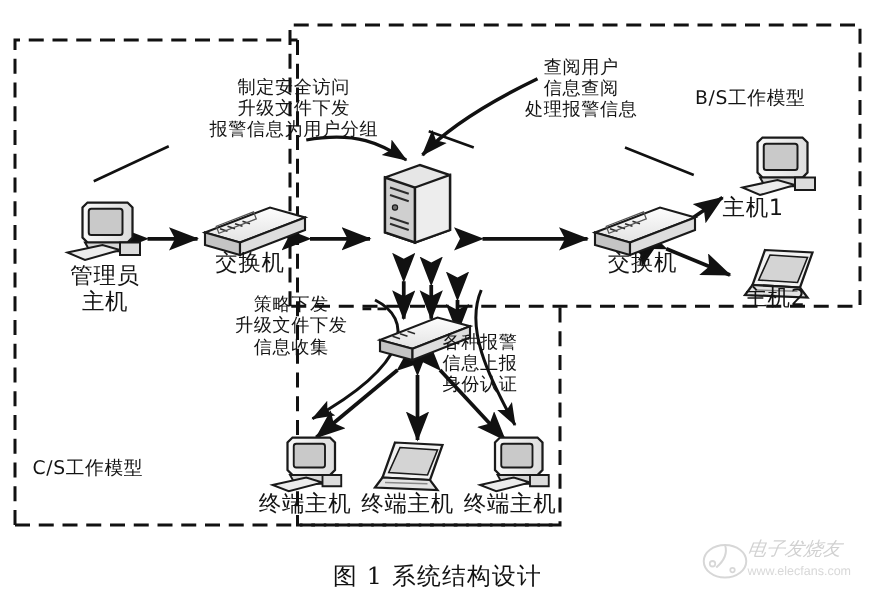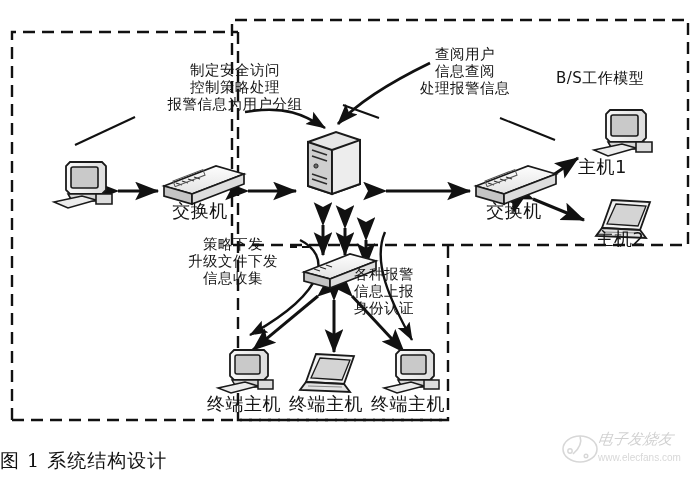--- a/index.html
+++ b/index.html
@@ -39,20 +39,21 @@
     text-align: center;
   }
   .lbl-model {
     font-size: 15px;
   }
   .caption {
     position: absolute;
     left: 0;
     top: 448px;
     width: 700px;
+    text-align: center;
     font-family: "DejaVu Serif", "Liberation Serif", serif;
     font-size: 19px;
     color: #111;
     letter-spacing: 1px;
   }
   .watermark {
     position: absolute;
     left: 560px;
     top: 428px;
     width: 134px;
@@ -259,51 +260,54 @@
       <path d="M18,2 L48,2 L52,6 L52,28 L48,32 L18,32 L14,28 L14,6 Z" fill="url(#gBody)" stroke="#1a1a1a" stroke-width="1.8"></path>
       <rect x="19" y="7" width="25" height="19" rx="2" fill="#c9c9c9" stroke="#1a1a1a" stroke-width="1.5"></rect>
       <path d="M16,32 L50,32 L54,39 L20,39 Z" fill="#d6d6d6" stroke="#1a1a1a" stroke-width="1.5"></path>
       <path d="M2,40 L29,34 L42,38 L15,45 Z" fill="#ececec" stroke="#1a1a1a" stroke-width="1.5"></path>
       <path d="M42,32 L57,32 L57,41 L42,41 Z" fill="#dcdcdc" stroke="#1a1a1a" stroke-width="1.5"></path>
     </g>
 
   </svg>
 
   <div class="lbl lbl-ann" style="left:140px; top:62px; width:190px;">制定安全访问
-控制策略处理
+升级文件下发
 报警信息为用户分组</div>
 
   <div class="lbl lbl-ann" style="left:380px; top:46px; width:170px;">查阅用户
 信息查阅
 处理报警信息</div>
 
   <div class="lbl lbl-ann" style="left:158px; top:236px; width:150px;">策略下发
 升级文件下发
 信息收集</div>
 
   <div class="lbl lbl-ann" style="left:354px; top:226px; width:92px; text-align:left;margin-top:40px;">各种报警
 信息上报
 身份认证</div>
 
+  <div class="lbl lbl-node" style="left:32px; top:210px; width:104px;">管理员
+主机</div>
 
   <div class="lbl lbl-node" style="left:152px; top:200px; width:96px;">交换机</div>
 
 
   <div class="lbl lbl-node" style="left:466px; top:200px; width:96px;">交换机</div>
 
   <div class="lbl lbl-node" style="left:578px; top:156px; width:80px; text-align:left;">主机1</div>
 
   <div class="lbl lbl-node" style="left:580px; top:228px; width:80px; text-align:center;">主机2</div>
 
   <div class="lbl lbl-node" style="left:196px; top:393px; width:96px;">终端主机</div>
 
   <div class="lbl lbl-node" style="left:278px; top:393px; width:96px;">终端主机</div>
 
   <div class="lbl lbl-node" style="left:360px; top:393px; width:96px;">终端主机</div>
 
+  <div class="lbl lbl-model" style="left:26px; top:366px;">C/S工作模型</div>
 
   <div class="lbl lbl-model" style="left:556px; top:42px;margin-top:28px;">B/S工作模型</div>
 
   <div class="caption">图 1    系统结构设计</div>
 
   <div class="watermark">
     <svg width="40" height="40" viewBox="0 0 40 40">
       <ellipse cx="20" cy="21" rx="17" ry="13" fill="none" stroke="#a8a8a8" stroke-width="1.6"></ellipse>
       <path d="M20,8 C22,14 20,20 13,26" fill="none" stroke="#a8a8a8" stroke-width="1.6"></path>
       <circle cx="10" cy="23" r="2.2" fill="none" stroke="#a8a8a8" stroke-width="1.4"></circle>

